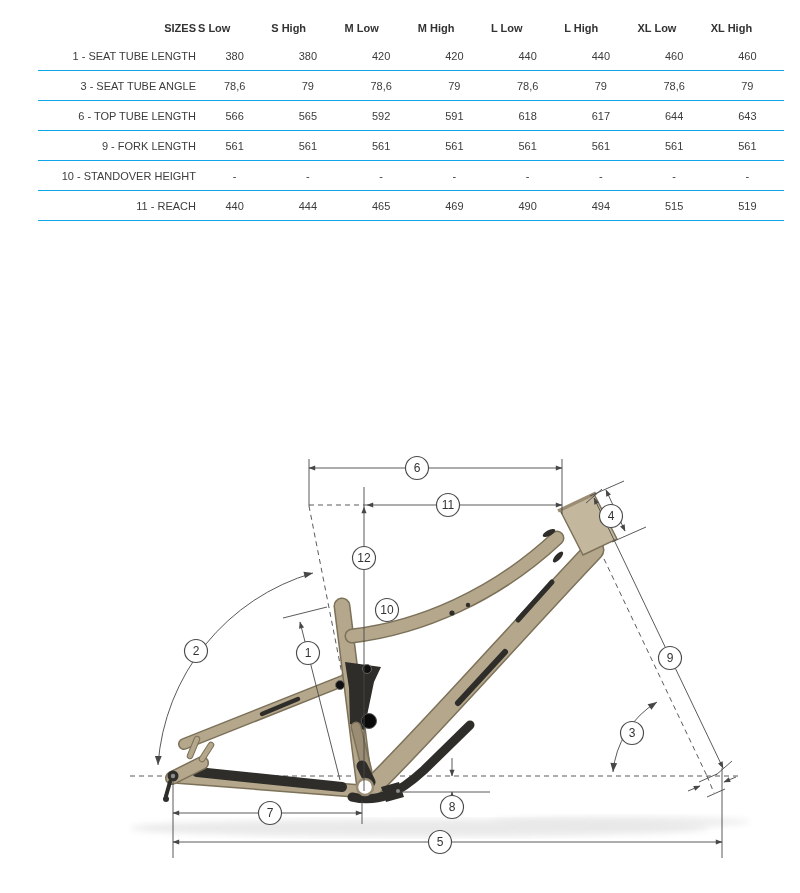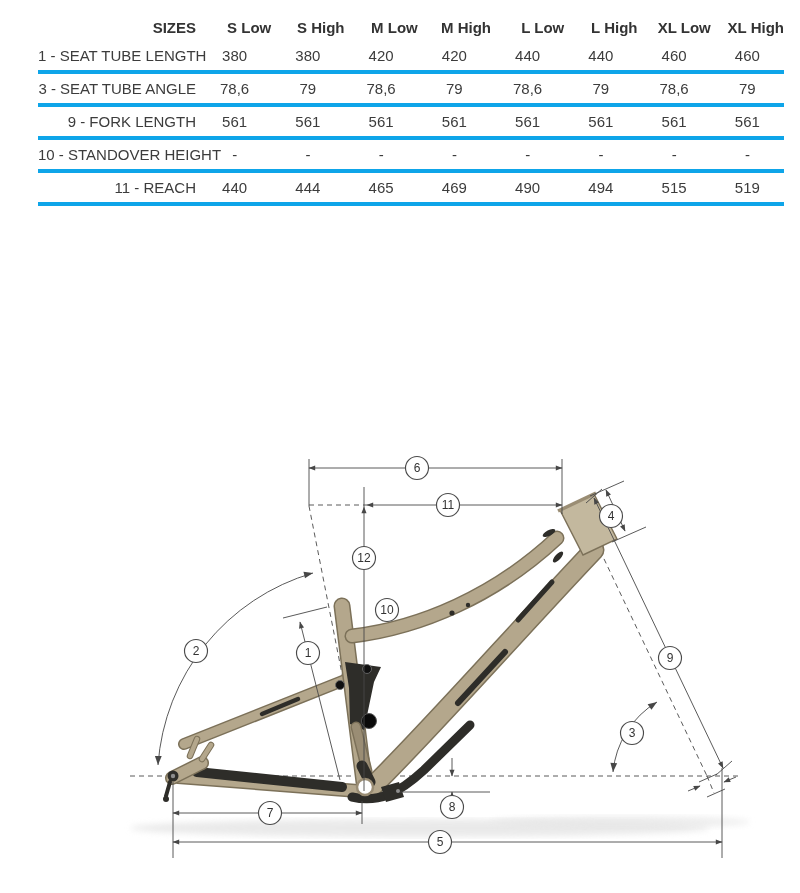--- a/index.html
+++ b/index.html
@@ -1,26 +1,26 @@
 <!DOCTYPE html>
 <html style="--frame: #b4a78c; --frameDark: #7c7159; --accent: #2e2d29; --line: #474747;"><head>
 <meta charset="utf-8">
 <style>
   html,body{margin:0;padding:0;background:#fff;}
   .page{position:relative;width:800px;height:893px;background:#fff;overflow:hidden;
         font-family:"Liberation Sans",sans-serif;}
   
   .spec-table{border-collapse:collapse;table-layout:fixed;width:746px;
-              margin:14px 0 0 38px;font-size:15px;color:#3c3c3c;}
+              margin:14px 0 0 38px;font-size:11px;color:#3c3c3c;}
   .spec-table col.lbl{width:160px;}
-  .spec-table th{font-weight:bold;height:27px;text-align:right;padding:0;color:#333;}
+  .spec-table th{font-weight:bold;height:27px;text-align:left;padding:0;color:#333;}
   .spec-table th.corner{text-align:right;padding-right:2px;}
   .spec-table td{height:29px;text-align:center;padding:0;font-weight:400;}
   .spec-table td.rowlabel{text-align:right;padding-right:2px;white-space:nowrap;}
-  .spec-table tr.data-row{border-bottom:4px solid #0ea5e9;}
+  .spec-table tr.data-row{border-bottom:1px solid #0ea5e9;}
   
   .diagram{position:absolute;left:0;top:430px;width:800px;height:463px;}
   .dim{stroke:var(--line,#474747);stroke-width:.9;fill:none;}
   .dashed{stroke:var(--line,#474747);stroke-width:.9;fill:none;stroke-dasharray:5 4;}
   .tube-o{fill:none;stroke:var(--frameDark,#7c7159);stroke-linecap:round;}
   .tube{fill:none;stroke:var(--frame,#b4a78c);stroke-linecap:round;}
   .dk{fill:var(--accent,#2e2d29);stroke:none;}
   .dkl{fill:none;stroke:var(--accent,#2e2d29);stroke-linecap:round;}
   .callout circle{fill:#fff;stroke:#4a4a4a;stroke-width:1.15;}
   .callout text{font-family:"Liberation Sans",sans-serif;font-size:12px;fill:#333;
@@ -74,20 +74,31 @@
           <td>78,6</td>
           <td>79</td>
           <td>78,6</td>
           <td>79</td>
           <td>78,6</td>
           <td>79</td>
           <td>78,6</td>
           <td>79</td>
         </tr>
         <tr class="data-row">
+          <td class="rowlabel">6 - TOP TUBE LENGTH</td>
+          <td>566</td>
+          <td>565</td>
+          <td>592</td>
+          <td>591</td>
+          <td>618</td>
+          <td>617</td>
+          <td>644</td>
+          <td>643</td>
+        </tr>
+        <tr class="data-row">
           <td class="rowlabel">9 - FORK LENGTH</td>
           <td>561</td>
           <td>561</td>
           <td>561</td>
           <td>561</td>
           <td>561</td>
           <td>561</td>
           <td>561</td>
           <td>561</td>
         </tr>

